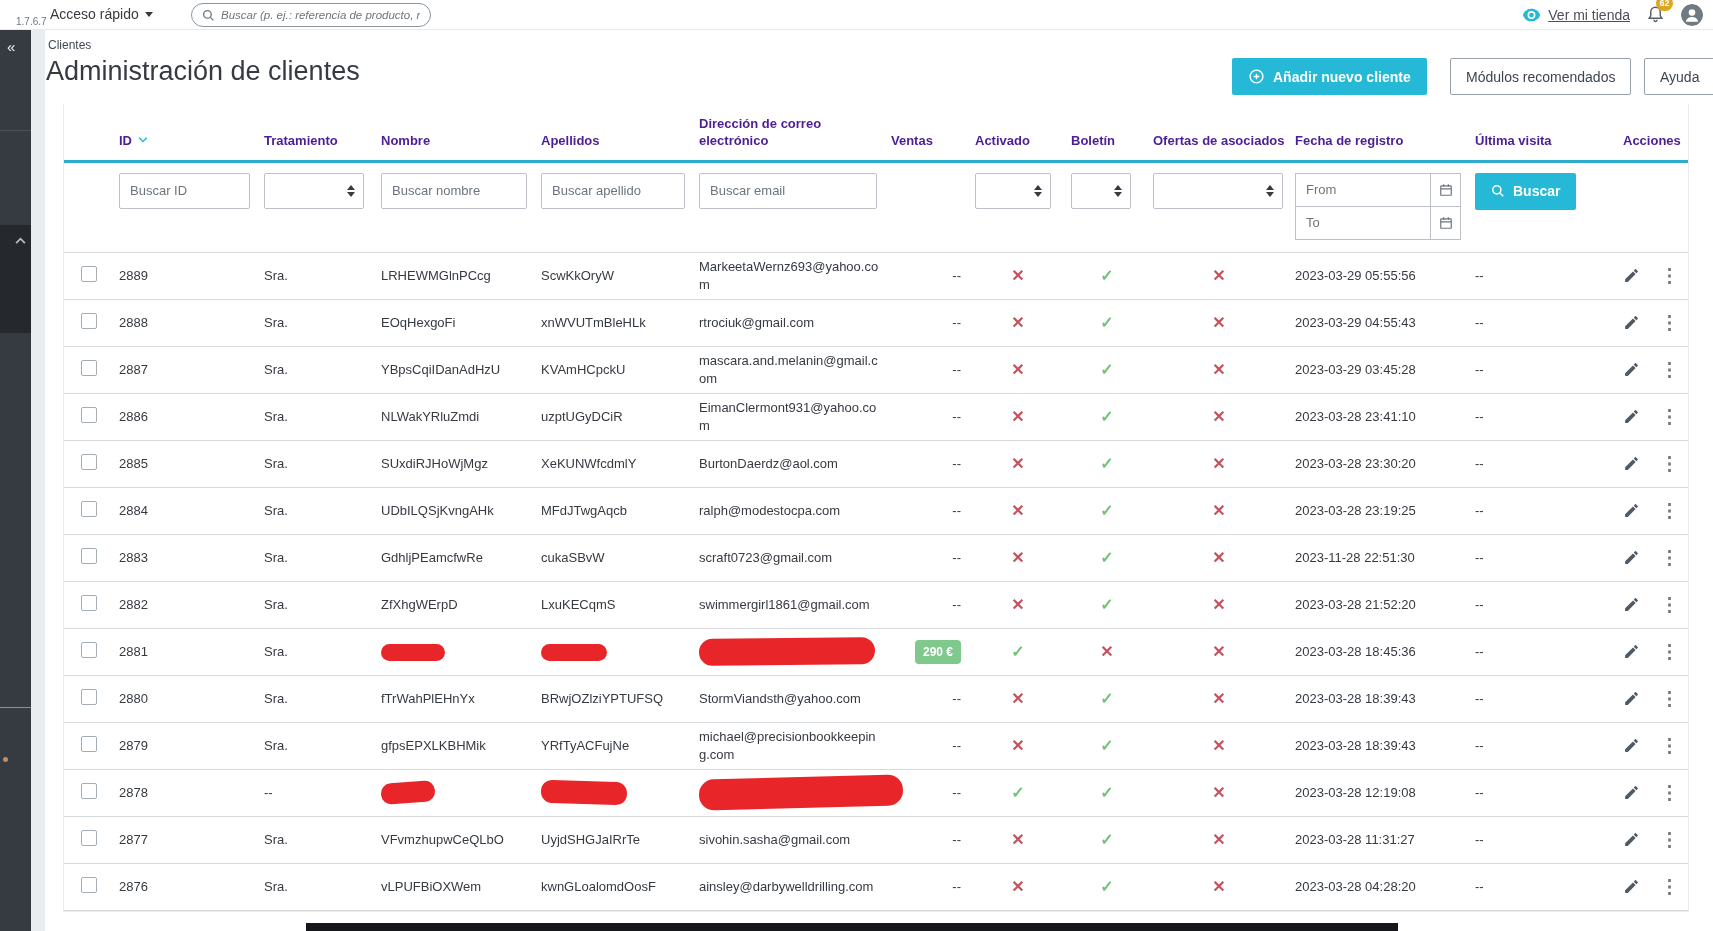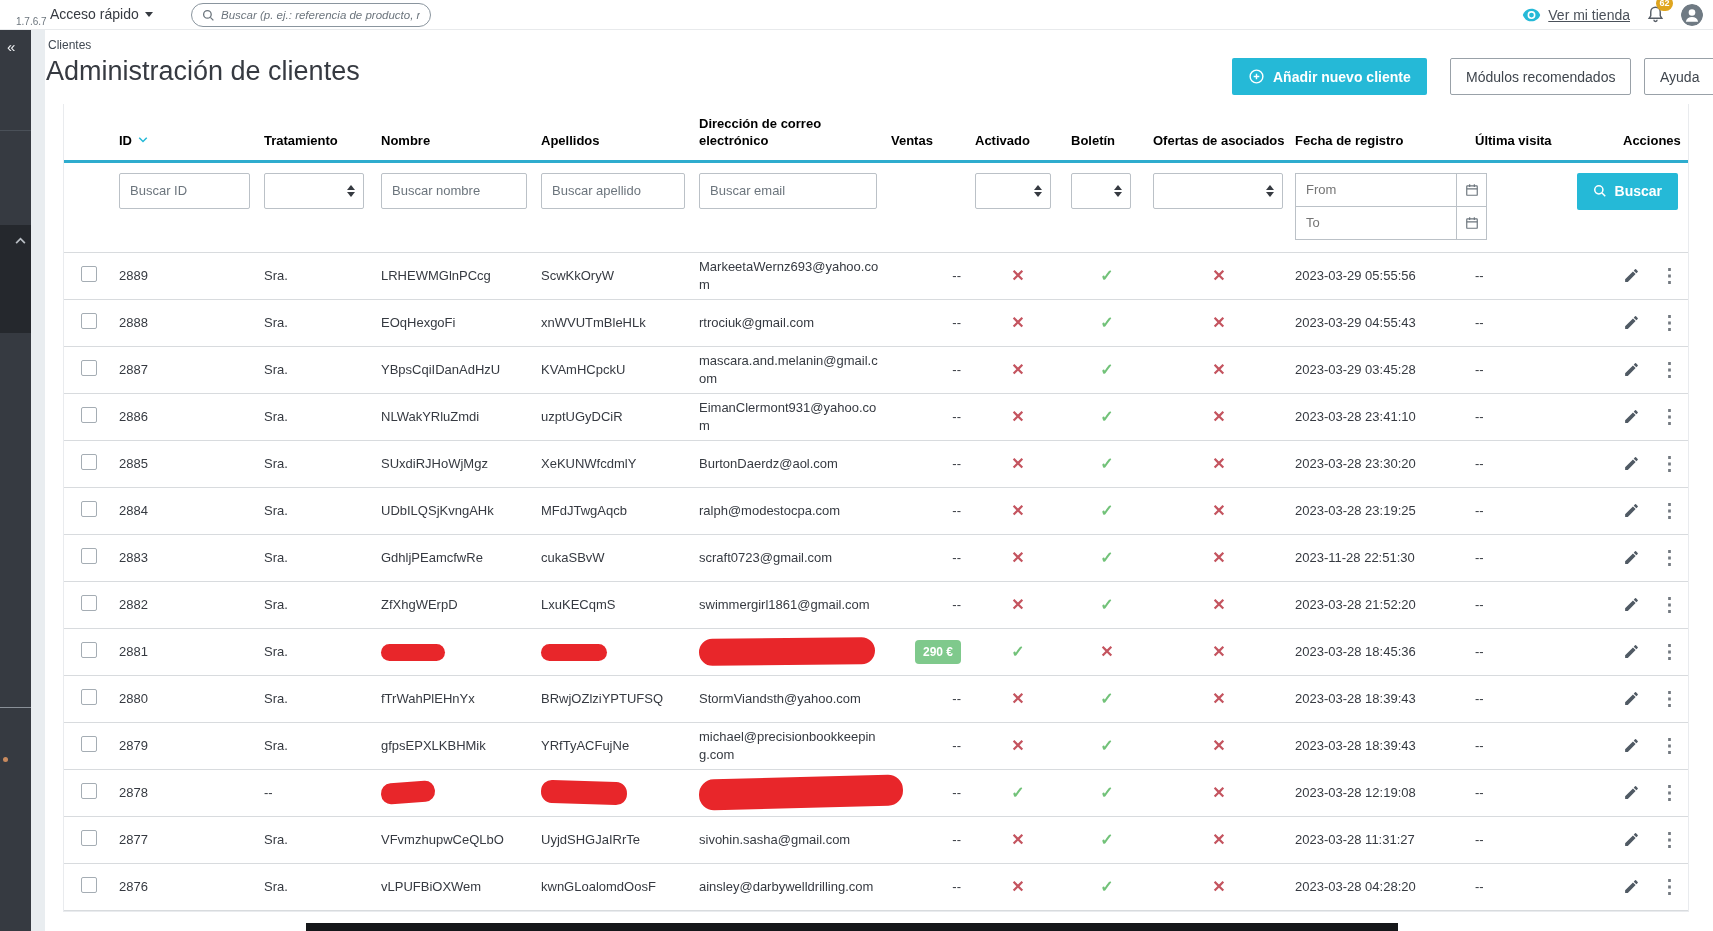--- a/index.html
+++ b/index.html
@@ -46,43 +46,43 @@
   .btn-outline { background:#fff; border:1px solid #99a1a8; color:#3f454d; padding:0 15px; }
   .btn-modules { position:absolute; left:1450px; top:58px; }
   .btn-help { position:absolute; left:1644px; top:58px; }
 
   
   .card { position:absolute; left:63px; top:104px; width:1626px; background:#fff;
     border:1px solid #e9ebee; border-top:none; z-index:5; }
   .grid { display:grid; grid-template-columns:40px 145px 117px 160px 158px 192px 84px 96px 82px 142px 180px 148px 1fr;
     padding-left:15px; padding-right:10px; }
   .thead { padding-top:12px; padding-bottom:10px; align-items:end; border-bottom:3px solid #2eacce; }
-  .th { font-size:13px; font-weight:bold; color:#000000; line-height:1.3; padding-right:8px; }
+  .th { font-size:13px; font-weight:bold; color:#4c1d95; line-height:1.3; padding-right:8px; }
   .th.sortable { display:flex; align-items:center; gap:6px; cursor:pointer; }
   .sort-chevron { margin-bottom:2px; }
 
   .filter-row { padding-top:10px; padding-bottom:12px; border-bottom:1px solid #d8dbde; align-items:start; }
   .f-input { height:36px; border:1px solid #bbc1c7; border-radius:2px; padding:0 10px; font-size:13px;
     color:#363a41; font-family:"Liberation Sans",sans-serif; outline:none; width:calc(100% - 14px); background:#fff; }
   .f-input::placeholder { color:#6c757d; }
   .f-select { height:36px; border:1px solid #bbc1c7; border-radius:2px; background:#fff; display:flex;
     align-items:center; justify-content:flex-end; padding:0 8px; cursor:pointer; }
   .updown { display:flex; flex-direction:column; gap:2px; align-items:center; }
   .updown i { width:0; height:0; border-left:4px solid transparent; border-right:4px solid transparent; display:block; }
   .updown .up { border-bottom:5px solid #363a41; }
   .updown .dn { border-top:5px solid #363a41; }
   .w-treat { width:100px; } .w-act { width:76px; } .w-bol { width:60px; } .w-ofe { width:130px; }
-  .date-group { width:192px; }
+  .date-group { width:166px; }
   .date-box { display:flex; align-items:center; height:34px; border:1px solid #bbc1c7; background:#fff; }
   .date-box + .date-box { margin-top:-1px; }
   .date-box input { flex:1; border:none; outline:none; padding:0 10px; font-size:13px; color:#6c757d;
     font-family:"Liberation Sans",sans-serif; min-width:0; }
   .cal-btn { width:30px; height:100%; border-left:1px solid #bbc1c7; display:flex; align-items:center;
     justify-content:center; cursor:pointer; }
-  .f-search-cell { grid-column:12 / -1; display:flex; justify-content:flex-end; align-items:flex-start; }
+  .f-search-cell { grid-column:12 / -1; display:flex; justify-content:flex-start; align-items:flex-start; }
   .btn-search { background:#25b9d7; color:#fff; border:none; height:37px; padding:0 16px; font-weight:bold; font-size:14px; }
 
   .trow { align-items:center; border-bottom:1px solid #d8dbde; min-height:47px; padding-top:5px; padding-bottom:5px; }
   .cell { font-size:13px; color:#363a41; padding-right:10px; line-height:1.35; }
   .cell.email { word-break:break-all; }
   .cell.sales { text-align:right; padding-right:14px; }
   .cell.icon { text-align:center; font-size:16px; font-weight:bold; }
   .cell.icon.ok { color:#72c279; }
   .cell.icon.no { color:#c4545f; }
   .checkbox { display:inline-block; width:16px; height:16px; border:1.5px solid #a5adb4; border-radius:2px;

